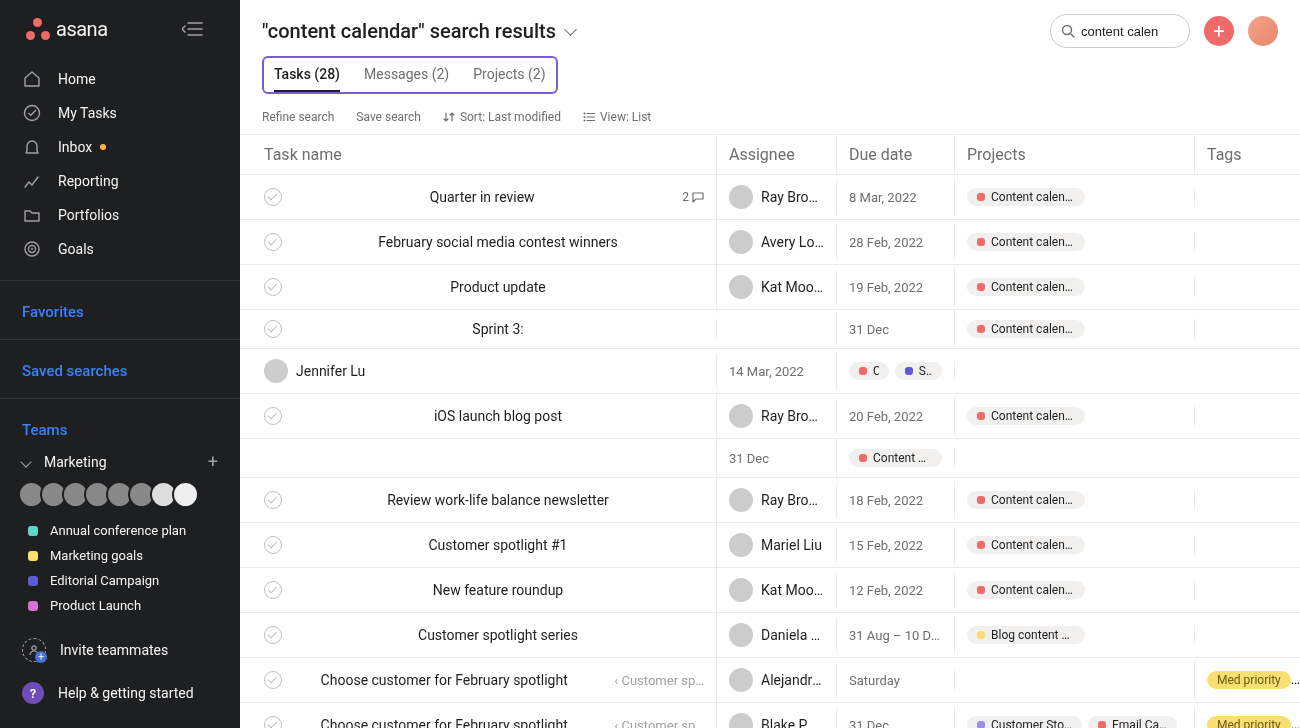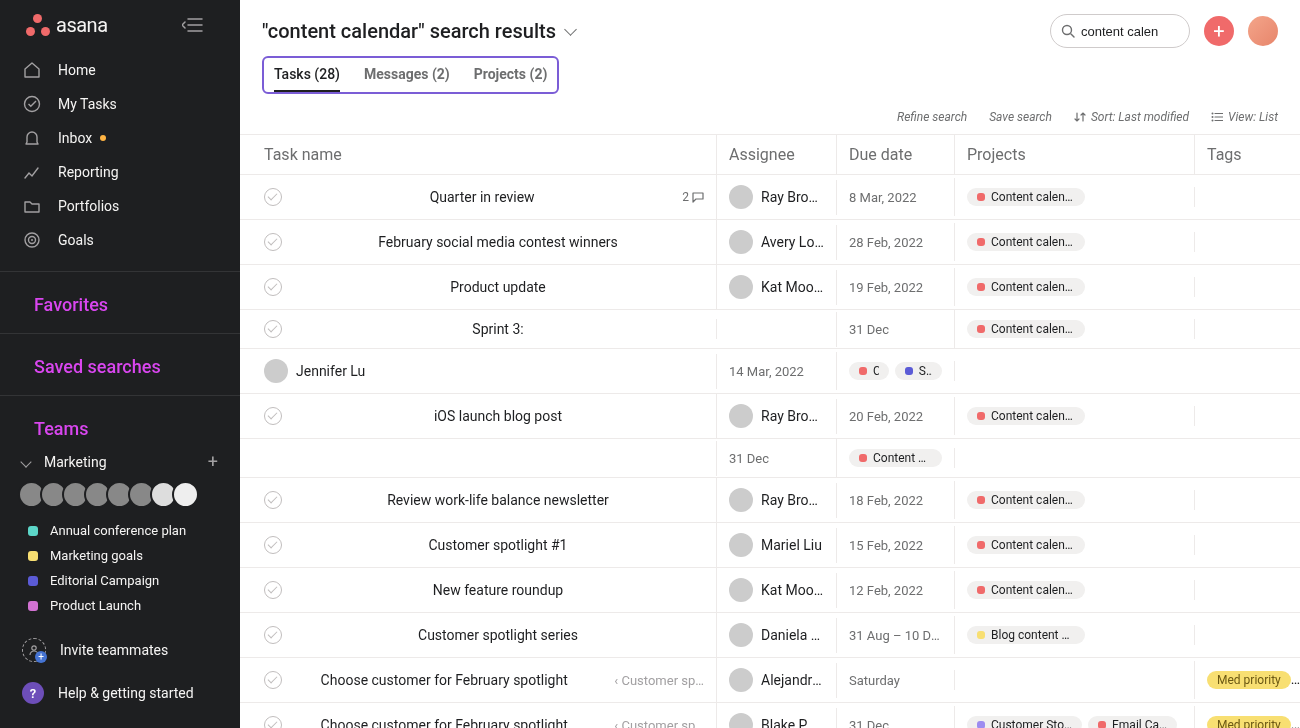--- a/index.html
+++ b/index.html
@@ -13,21 +13,21 @@
   .logo-dots { position: relative; width: 24px; height: 22px; }
   .logo-dots span { position: absolute; width: 9px; height: 9px; border-radius: 50%; background: #f06a6a; }
   .logo-dots span:nth-child(1){ top:0; left:7px; }
   .logo-dots span:nth-child(2){ bottom:0; left:0; }
   .logo-dots span:nth-child(3){ bottom:0; right:0; }
   .collapse-btn { color: #a2a0a2; display:flex; align-items:center; cursor:pointer;}
   .nav { padding: 4px 0; }
   .nav-item { display: flex; align-items: center; gap: 16px; padding: 7px 22px; font-size: 14px; color: #f5f4f3; cursor: pointer; }
   .nav-item .ic { width: 20px; height: 20px; display:flex; align-items:center; justify-content:center; color:#a2a0a2;}
   .dot-badge { width:6px; height:6px; border-radius:50%; background:#ffb443; display:inline-block; margin-left:-8px;}
-  .section-label { padding: 22px 34px 8px; font-size: 18px; color: #d946ef; font-weight: 500; }
+  .section-label { padding: 22px 22px 8px; font-size: 15px; color: #3b82f6; font-weight: 500; }
   .section-divider { border-top: 1px solid #333436; margin-top:10px;}
   .team-header { display:flex; align-items:center; justify-content:space-between; padding: 6px 22px; color:#f5f4f3; cursor:pointer; font-size:14px;}
   .team-header .caret { width:8px; height:8px; border-right:1.5px solid #a2a0a2; border-bottom:1.5px solid #a2a0a2; transform: rotate(45deg); margin-right:6px;}
   .team-header .plus { color:#a2a0a2; font-size:18px; line-height:1; }
   .avatars { display:flex; padding: 4px 18px 10px;}
   .avatars .av { width:27px; height:27px; border-radius:50%; border:2px solid #1e1f21; margin-left:-5px; background:#888;}
   .avatars .av:first-child{margin-left:0;}
   .proj-item { display:flex; align-items:center; gap:12px; padding:5px 22px 5px 28px; font-size:13px; color:#f5f4f3; cursor:pointer;}
   .proj-dot { width:10px; height:10px; border-radius:3px; flex-shrink:0;}
   .invite { display:flex; align-items:center; gap:14px; padding:10px 22px; margin-top:10px; cursor:pointer;}
@@ -43,25 +43,25 @@
   .title-wrap { display:flex; align-items:center; gap:10px;}
   .title { font-size:20px; font-weight:500; color:#1e1f21;}
   .title-caret { width:9px; height:9px; border-right:1.5px solid #6d6e6f; border-bottom:1.5px solid #6d6e6f; transform:rotate(45deg); margin-top:-4px;}
   .header-right { display:flex; align-items:center; gap:14px;}
   .search-box { width:140px; height:34px; border:1px solid #cfcbcb; border-radius:17px; display:flex; align-items:center; padding:0 10px; gap:6px; overflow:hidden;}
   .search-box input { border:none; outline:none; font-size:13px; width:100%; color:#1e1f21;}
   .search-box .ic { color:#6d6e6f;}
   .plus-round { width:30px; height:30px; border-radius:50%; background:#f06a6a; color:#fff; display:flex; align-items:center; justify-content:center; font-size:20px; cursor:pointer;}
   .me-avatar { width:30px; height:30px; border-radius:50%; background:#e7b5a1;}
   .tabs { display:flex; gap:24px; border:2px solid #7b5dd6; border-radius:6px; padding:4px 10px 0; width:fit-content;}
-  .tab { padding: 4px 0 10px; font-size:14px; color:#6d6e6f; cursor:pointer; position:relative;font-weight:bold;}
+  .tab { padding: 4px 0 10px; font-size:14px; color:#6d6e6f; cursor:pointer; position:relative;}
   .tab.active { color:#1e1f21; font-weight:500;}
   .tab.active::after { content:""; position:absolute; left:0; right:0; bottom:0; height:2px; background:#1e1f21;}
 
-  .toolbar { display:flex; justify-content:flex-end; gap:22px; padding:16px 22px 10px; border-bottom:1px solid #edeae9; font-size:12px; color:#6d6e6f;font-style:italic;}
+  .toolbar { display:flex; gap:22px; padding:16px 22px 10px; border-bottom:1px solid #edeae9; font-size:12px; color:#6d6e6f;}
   .toolbar .tb { display:flex; align-items:center; gap:5px; cursor:pointer;}
 
   
   .table { flex:1; overflow:auto;}
   .thead, .trow { display:grid; grid-template-columns: 1fr 120px 118px 240px 106px; align-items: center; }
   .thead { font-size:16px; color:#6d6e6f; border-bottom:1px solid #edeae9;}
   .thead > div, .trow > div { padding: 10px 12px; border-left:1px solid #edeae9; overflow:hidden; white-space:nowrap; text-overflow:ellipsis;}
   .thead > div:first-child, .trow > div:first-child { border-left:none; padding-left:24px;}
   .trow { border-bottom:1px solid #edeae9; font-size:14px;}
   .cell-task { display:flex; align-items:center; gap:10px; min-width:0;text-align:center;}

